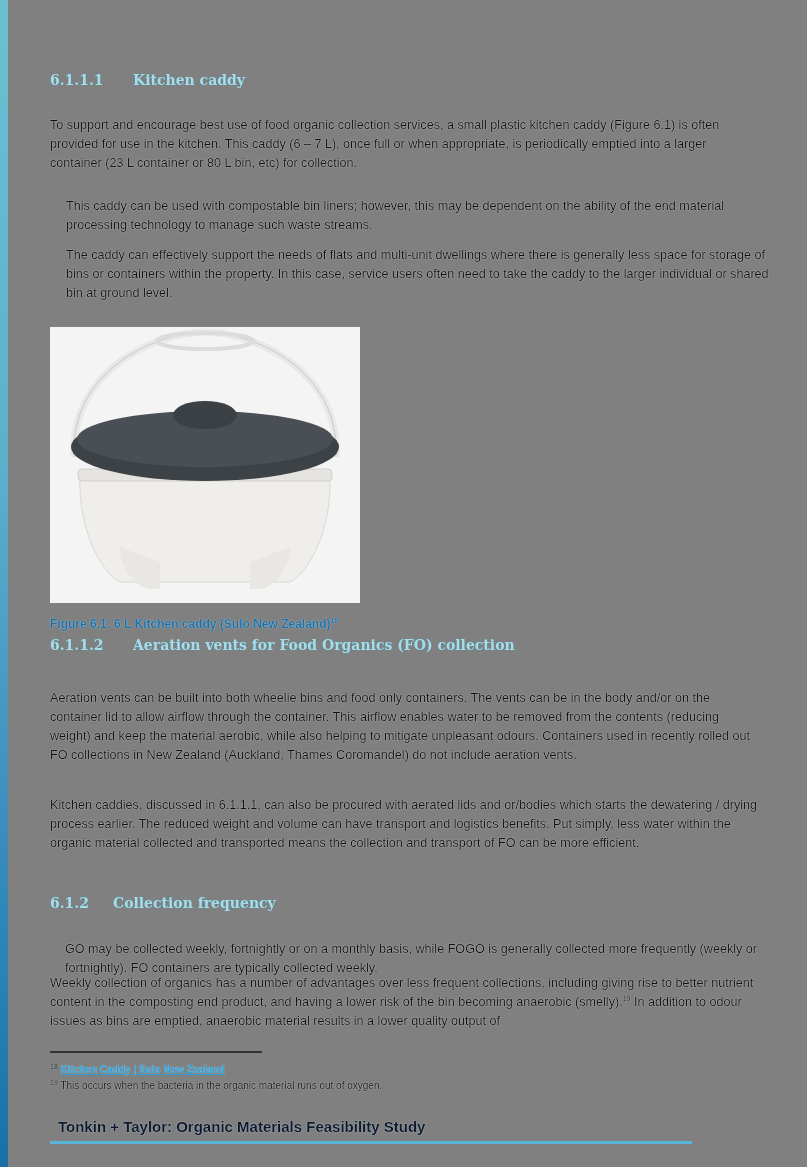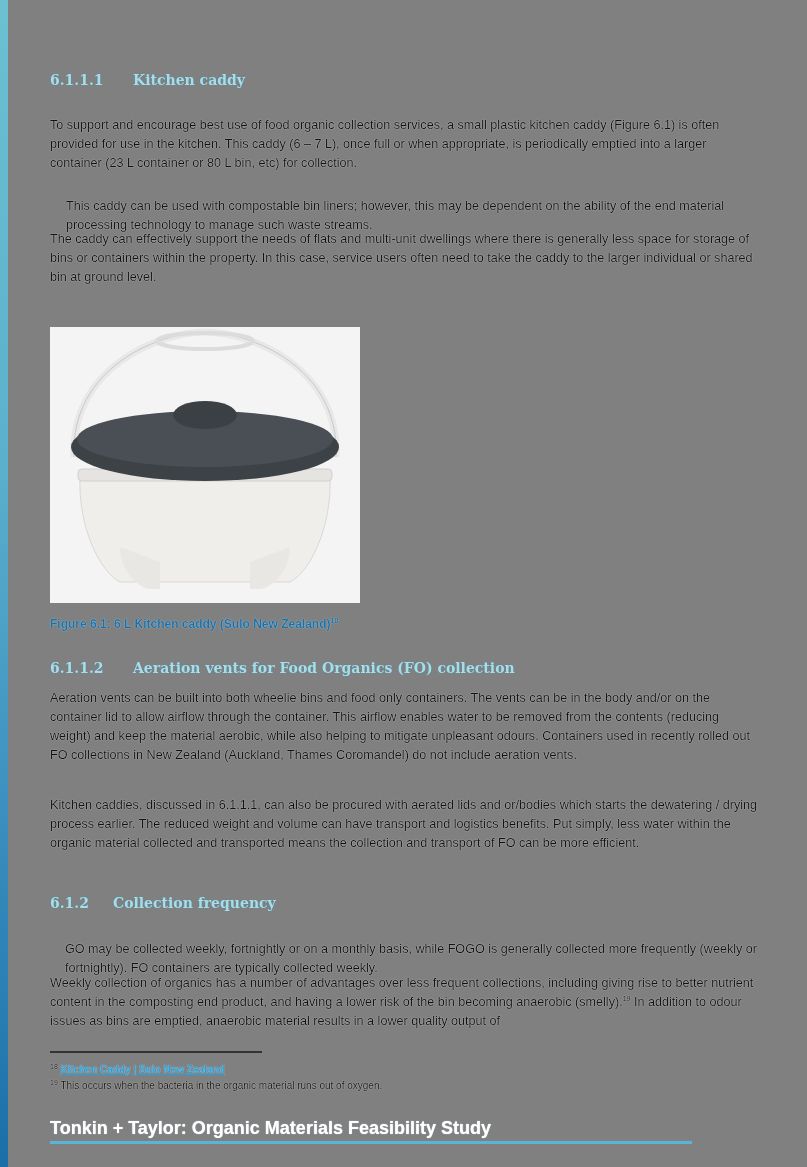--- a/index.html
+++ b/index.html
@@ -32,38 +32,38 @@
   .caption {
     position:absolute; left:0; top:617px; font-size:12px; font-weight:bold;
     color:#1f6fa5; text-shadow:0 0 1px #cfefff; white-space:nowrap;
   }
   .caption sup { font-size:7px; }
   sup.fn { font-size:7px; vertical-align:super; line-height:0; }
   .fn-rule { position:absolute; left:0; top:1051px; width:212px; height:2px; background:#333; }
   .footnote { position:absolute; left:0; font-size:10px; line-height:14px; color:#111; text-shadow:0 0 1px #fff; white-space:nowrap; }
   .footnote a { color:#2a9fd8; text-decoration:underline; font-weight:bold; text-shadow:0 0 1px #d8f2ff; }
   .footnote .fnnum { font-size:7px; vertical-align:super; }
-  .footer-title { position:absolute; left:0; top:1118px; font-size:18px; font-weight:bold; color:#ffffff; text-shadow:0 0 1px #d8f2ff; white-space:nowrap; }
+  .footer-title { position:absolute; left:8px; top:1118px; font-size:15px; font-weight:bold; color:#0f172a; text-shadow:0 0 1px #d8f2ff; white-space:nowrap; }
   .footer-rule { position:absolute; left:0; top:1141px; width:642px; height:3px; background:#5ab4d8; }
   .page-num { position:absolute; left:666px; top:1135px; font-size:13px; font-weight:bold; color:#2a86c0; text-shadow:0 0 1px #fff;margin-top:40px; }
 </style>
 </head>
 <body>
 
 <div class="side-bar"></div>
 
 <div class="page">
 
   <div class="heading" style="top:72px;">
     <span class="num" style="width:83px;">6.1.1.1</span><span>Kitchen caddy</span>
   </div>
 
   <p class="para" style="top:116px; margin:0;">To support and encourage best use of food organic collection services, a small plastic kitchen caddy (Figure 6.1) is often provided for use in the kitchen. This caddy (6 – 7 L), once full or when appropriate, is periodically emptied into a larger container (23 L container or 80 L bin, etc) for collection.</p>
   <p class="para" style="top:181px; margin:16px;">This caddy can be used with compostable bin liners; however, this may be dependent on the ability of the end material processing technology to manage such waste streams.</p>
-  <p class="para" style="top:230px; margin:0;">The caddy can effectively support the needs of flats and multi-unit dwellings where there is generally less space for storage of bins or containers within the property. In this case, service users often need to take the caddy to the larger individual or shared bin at ground level.</p>
+  <p class="para" style="top:230px; margin:16px;">The caddy can effectively support the needs of flats and multi-unit dwellings where there is generally less space for storage of bins or containers within the property. In this case, service users often need to take the caddy to the larger individual or shared bin at ground level.</p>
 
   <div class="figure" title="White plastic kitchen caddy with dark grey lid and white carry handle">
     <svg width="310" height="276" viewBox="0 0 310 276">
       <rect width="310" height="276" fill="#f4f4f4"></rect>
 
       <path d="M24 130 C 20 40, 110 5, 155 5 C 200 5, 290 40, 286 130" fill="none" stroke="#e8e8e8" stroke-width="7"></path>
       <path d="M24 130 C 20 40, 110 5, 155 5 C 200 5, 290 40, 286 130" fill="none" stroke="#c9c9c9" stroke-width="1"></path>
       <ellipse cx="155" cy="14" rx="48" ry="8" fill="none" stroke="#dcdcdc" stroke-width="4"></ellipse>
 
       <path d="M30 150 L280 150 C 282 200, 260 245, 240 255 L70 255 C 50 245, 28 200, 30 150 Z" fill="#f0eeea" stroke="#dad8d4"></path>
@@ -74,21 +74,21 @@
       <ellipse cx="155" cy="120" rx="134" ry="34" fill="#3d4247"></ellipse>
       <ellipse cx="155" cy="112" rx="128" ry="28" fill="#4a4f55"></ellipse>
       <ellipse cx="155" cy="88" rx="32" ry="14" fill="#3b4045"></ellipse>
     </svg>
   </div>
 
   <div class="caption">
     <span>Figure 6.1: 6 L Kitchen caddy (Sulo New Zealand)</span><sup>18</sup>
   </div>
 
-  <div class="heading" style="top:660px;">
+  <div class="heading" style="top:637px;">
     <span class="num" style="width:83px;">6.1.1.2</span><span>Aeration vents for Food Organics (FO) collection</span>
   </div>
 
   <p class="para" style="top:689px; margin:0;">Aeration vents can be built into both wheelie bins and food only containers. The vents can be in the body and/or on the container lid to allow airflow through the container. This airflow enables water to be removed from the contents (reducing weight) and keep the material aerobic, while also helping to mitigate unpleasant odours. Containers used in recently rolled out FO collections in New Zealand (Auckland, Thames Coromandel) do not include aeration vents.</p>
   <p class="para" style="top:796px; margin:0;">Kitchen caddies, discussed in 6.1.1.1, can also be procured with aerated lids and or/bodies which starts the dewatering / drying process earlier. The reduced weight and volume can have transport and logistics benefits. Put simply, less water within the organic material collected and transported means the collection and transport of FO can be more efficient.</p>
 
   <div class="heading" style="top:895px;">
     <span class="num" style="width:63px;">6.1.2</span><span>Collection frequency</span>
   </div>
 

